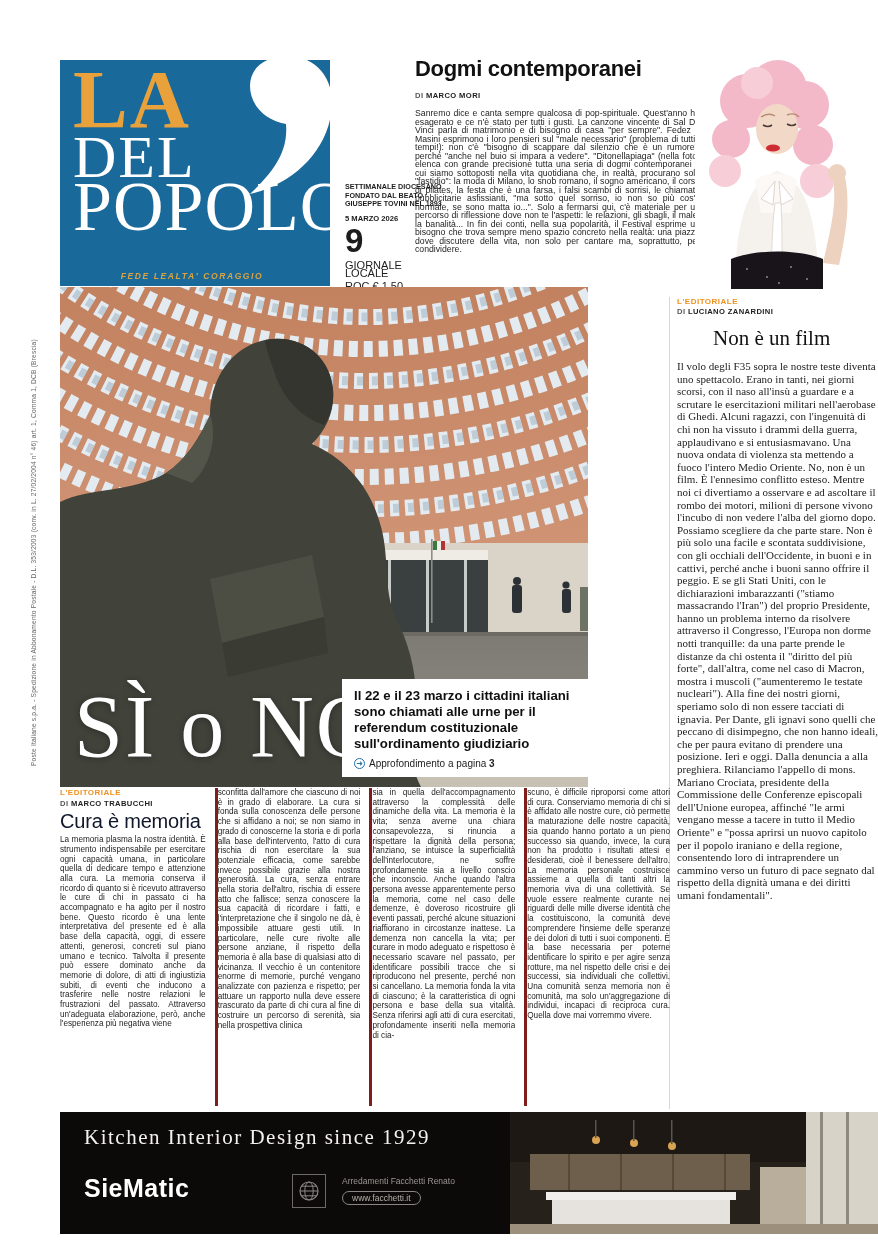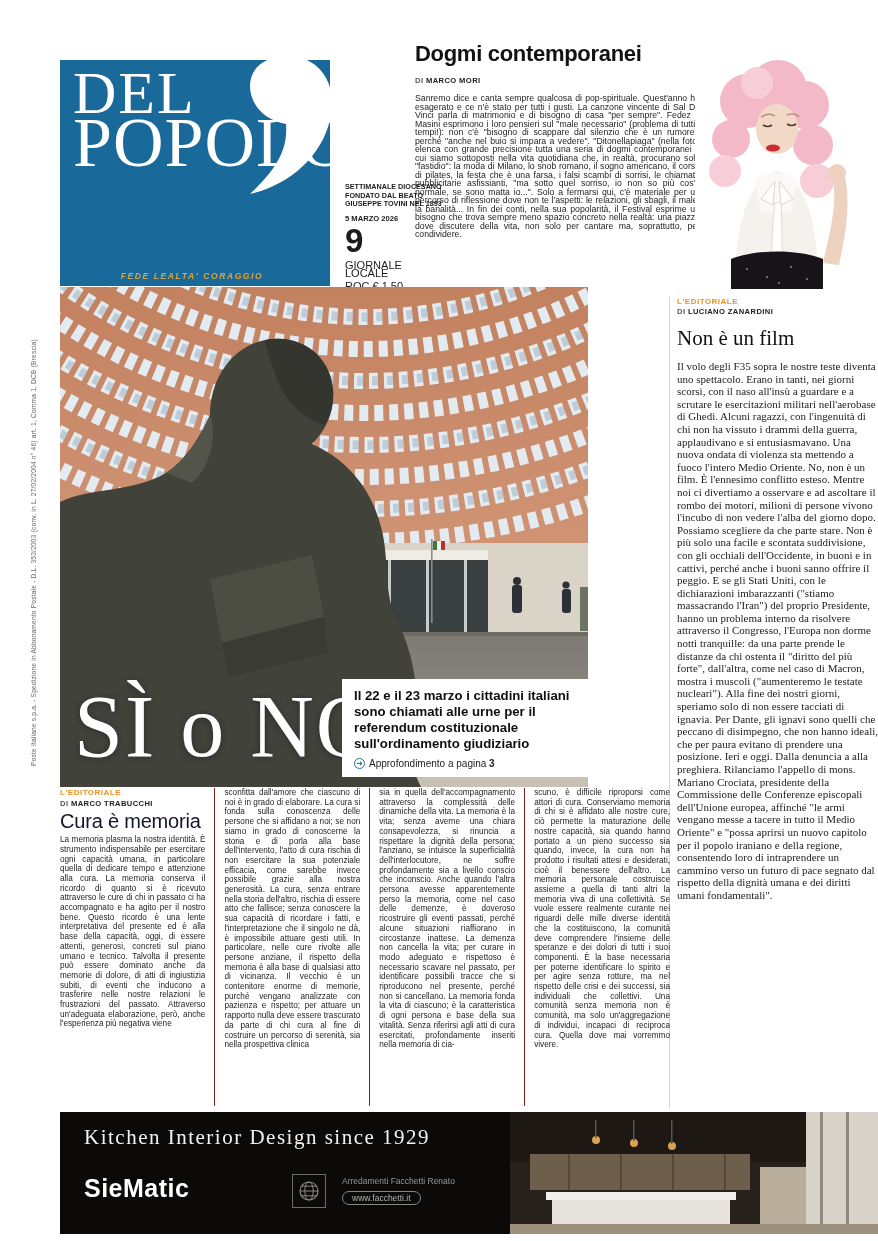--- a/index.html
+++ b/index.html
@@ -25,21 +25,21 @@
 
   
   .pubinfo{position:absolute;left:345px;top:183px;width:100px;color:#1c1c1c;}
   .pubinfo .fnd{font-size:7.2px;font-weight:bold;line-height:8.6px;}
   .pubinfo .date{font-size:7.6px;font-weight:bold;margin-top:5px;}
   .pubinfo .issue{font-size:33px;font-weight:bold;line-height:32px;margin-top:2px;}
   .pubinfo .small{font-size:11px;line-height:8.6px;margin-top:4px;}
   .pubinfo .web{font-size:7.2px;font-weight:bold;}
 
   
-  .top-article{position:absolute;left:415px;top:41px;width:285px;}
+  .top-article{position:absolute;left:415px;top:56px;width:285px;}
   .top-article h2{font-size:22px;font-weight:bold;color:#111;letter-spacing:-.3px;}
   .byline{font-size:7.6px;letter-spacing:.4px;color:#222;margin-top:9px;}
   .byline .pre{color:#555;font-weight:bold;}
   .byline b{font-weight:bold;}
   .top-article .body{margin-top:9px;font-size:8.7px;line-height:8.5px;text-align:justify;color:#1d1d1d;
                      height:188px;overflow:hidden;}
 
   
   .singer{position:absolute;left:695px;top:53px;width:183px;height:236px;}
 
@@ -55,28 +55,28 @@
   .circle-arrow{display:inline-flex;align-items:center;justify-content:center;width:11px;height:11px;
       border:1.2px solid #2470a5;border-radius:50%;color:#2470a5;font-size:8px;line-height:1;flex:0 0 auto;}
   .ref-box .link b{font-weight:bold;}
 
   
   .right-col{position:absolute;left:669px;top:297px;width:209px;height:812px;
              border-left:1px solid #d6d6d6;padding-left:7px;overflow:hidden;}
   .kicker{font-size:8px;font-weight:bold;color:#ef9220;letter-spacing:.5px;}
   .right-col .byline{margin-top:1px;}
   .right-col h1{font-family:"Liberation Serif",serif;font-weight:normal;font-size:21px;color:#111;
-                margin-top:10px;}
+                margin-top:10px;margin-left:36px;}
   .right-col .body{margin-top:9px;font-family:"Liberation Serif",serif;font-size:11px;
                    line-height:12.6px;color:#222;}
 
   
   .bottom-ed{position:absolute;left:60px;top:788px;width:610px;height:318px;display:flex;}
   .bottom-ed .col{width:25%;overflow:hidden;font-size:8.2px;line-height:9.7px;text-align:justify;color:#1d1d1d;}
-  .bottom-ed .col + .col{border-left:1px solid #7f1d1d;padding-left:9px;margin-left:9px;}
+  .bottom-ed .col + .col{border-left:3px solid #7f1d1d;margin-left:9px;}
   .bottom-ed h1{font-size:20px;font-weight:normal;color:#0f172a;margin:9px 0 8px 0;letter-spacing:-.2px;}
   .bottom-ed .byline{margin-top:1px;}
 
   
   .ad{position:absolute;left:60px;top:1112px;width:818px;height:122px;background:#0c0a08;overflow:hidden;}
   .ad-headline{position:absolute;left:24px;top:13px;color:#f4f2ee;font-family:"Liberation Serif",serif;
                font-size:21px;letter-spacing:1.5px;}
   .ad-brand{position:absolute;left:24px;top:62px;color:#fff;font-size:25px;font-weight:bold;letter-spacing:.5px;}
   .ad-globe{position:absolute;left:232px;top:62px;width:34px;height:34px;border:1px solid #6d6a66;
             display:flex;align-items:center;justify-content:center;}
@@ -90,20 +90,21 @@
 
 <div class="page">
 
   <div class="spine">Poste Italiane s.p.a. - Spedizione in Abbonamento Postale - D.L. 353/2003 (conv. in L. 27/02/2004 n° 46) art. 1, Comma 1, DCB (Brescia)</div>
 
   <div class="masthead">
     <svg class="quote" viewBox="0 0 96 150">
       <path d="M50,2 C76,2 94,22 94,48 C94,92 58,130 12,140 C40,114 50,94 48,70 C26,66 12,50 12,32 C12,13 28,2 50,2 Z" fill="#ffffff"></path>
     </svg>
     <div class="mast-title">
+      <span class="l1">LA</span>
       <span class="l3">DEL</span>
       <span class="l4">POPOLO</span>
     </div>
     <div class="mast-tagline">FEDE LEALTA' CORAGGIO</div>
   </div>
 
   <div class="pubinfo">
     <div class="fnd">SETTIMANALE DIOCESANO</div>
     <div class="fnd">FONDATO DAL BEATO</div>
     <div class="fnd">GIUSEPPE TOVINI NEL 1893</div>

